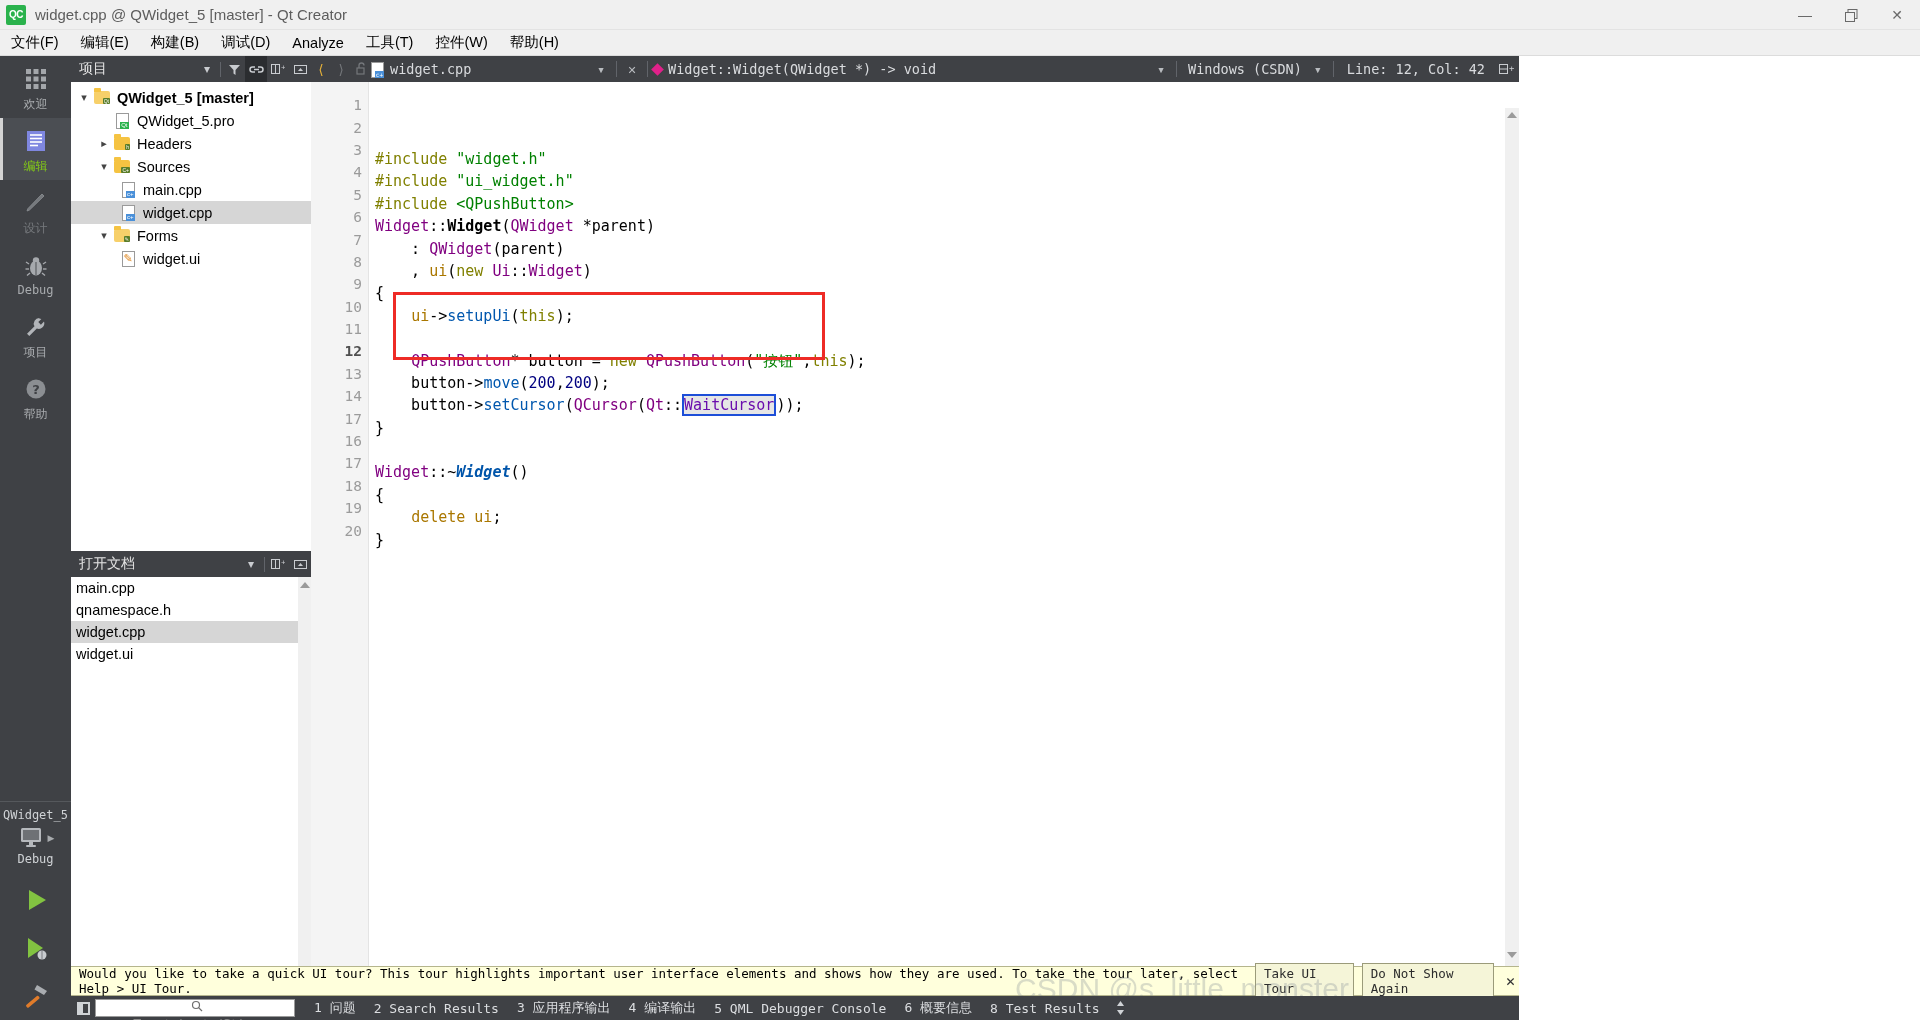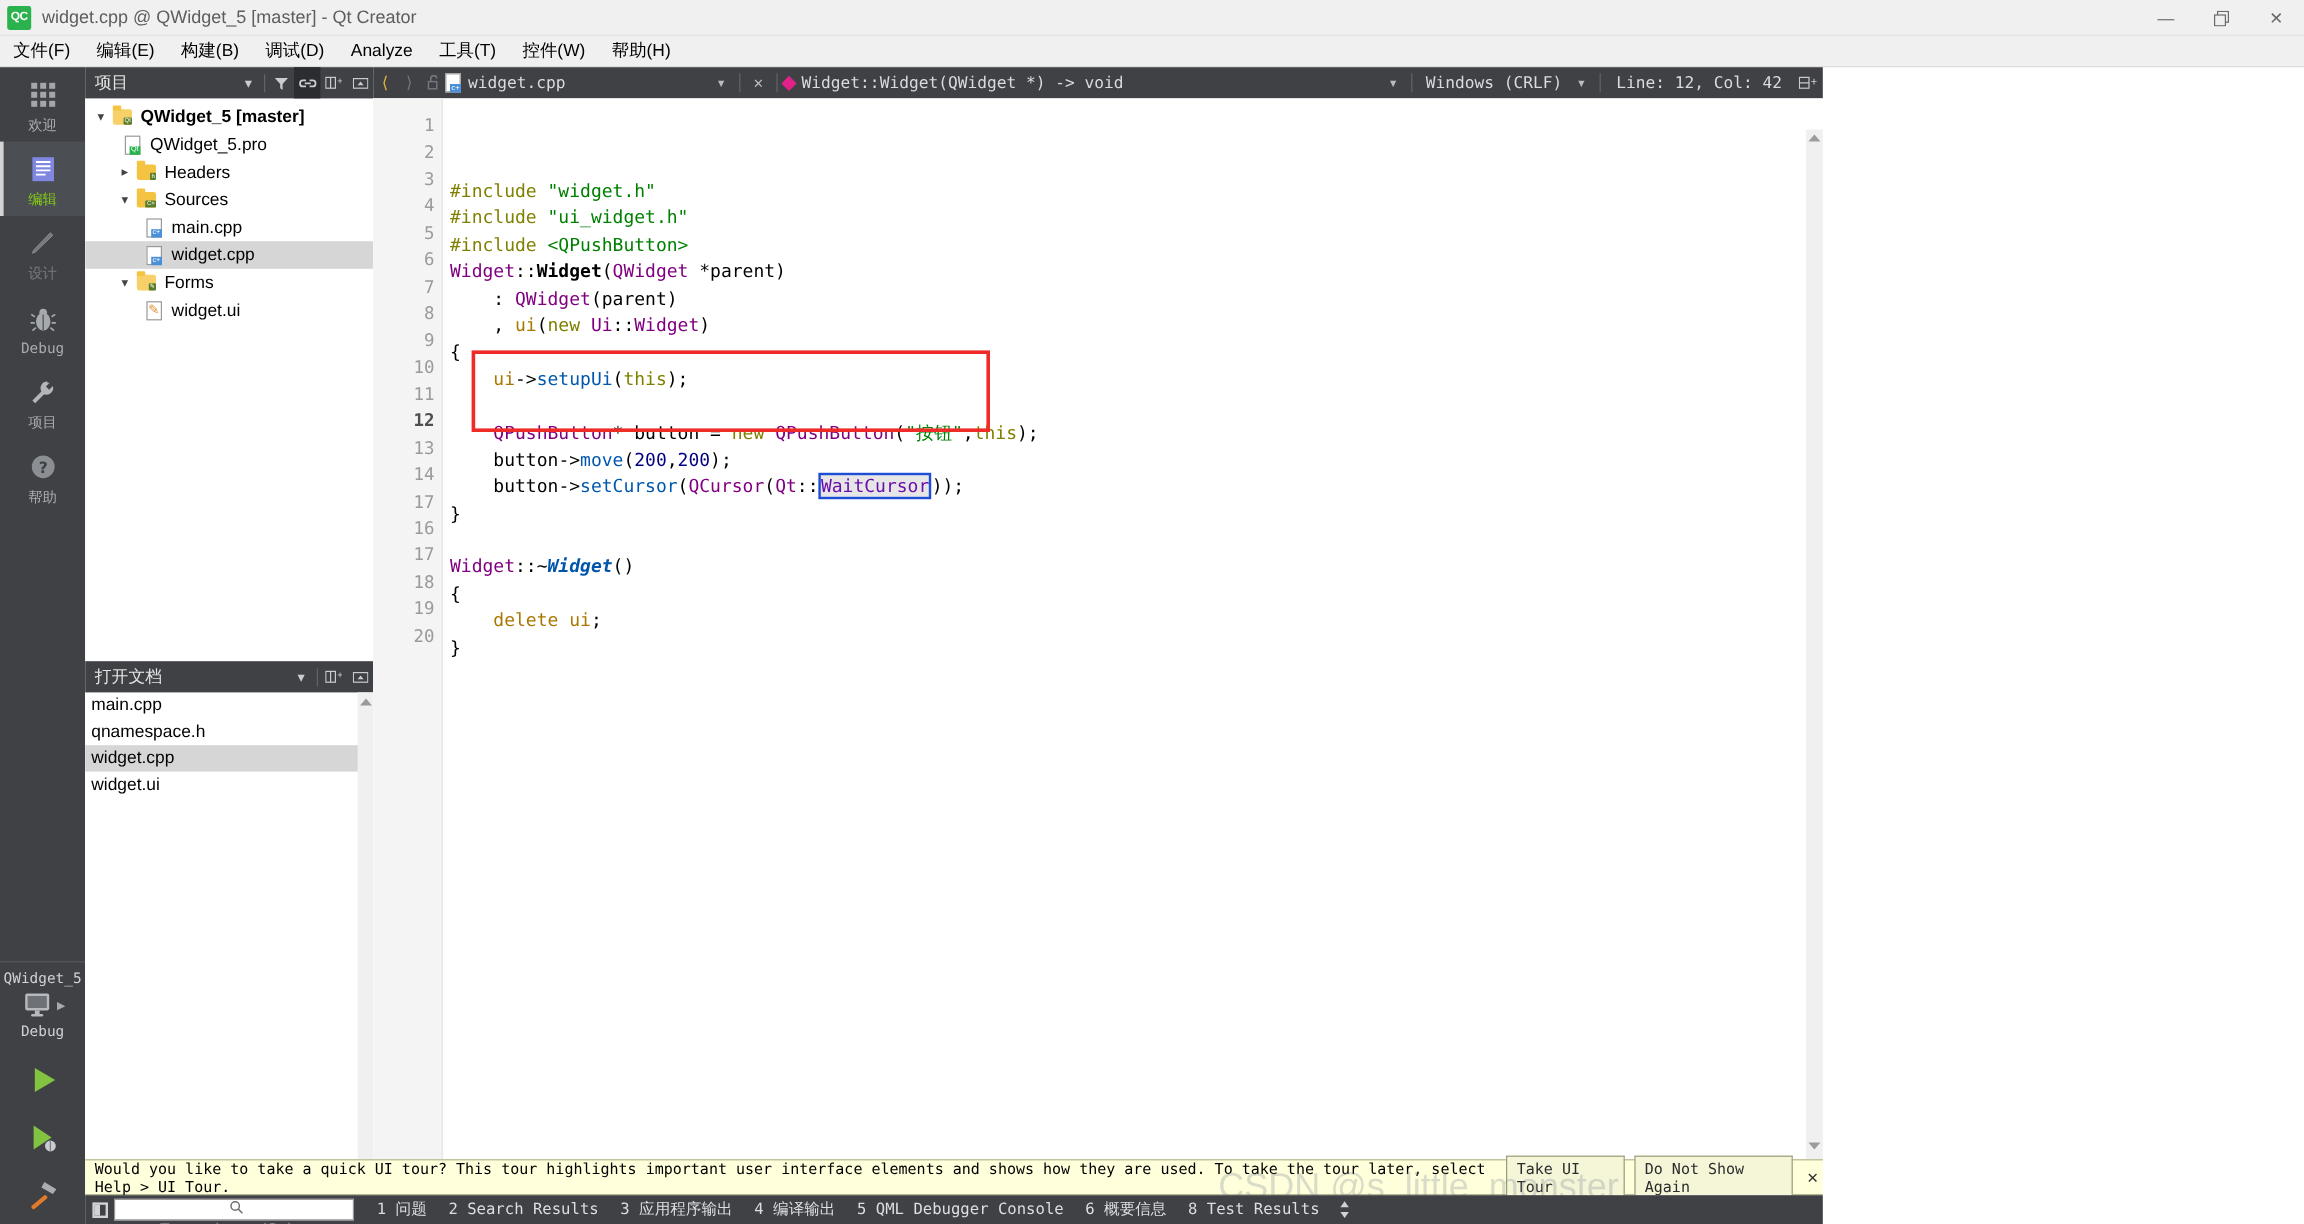--- a/index.html
+++ b/index.html
@@ -407,21 +407,21 @@
       <div class="tnode" style="padding-left:4px;">
         <span class="tw">▾</span>
         <span class="ticon">
             <span class="fld open">
               <span class="tag">Qt</span>
             </span>
           </span>
         <span class="tlabel bold">QWidget_5 [master]</span>
       </div>
 
-      <div class="tnode" style="padding-left:12px;">
+      <div class="tnode" style="padding-left:24px;">
         <span class="tw"></span>
         <span class="ticon">
             <span class="doc pro">
               <span class="tag">Qt</span>
             </span>
           </span>
         <span class="tlabel">QWidget_5.pro</span>
       </div>
 
       <div class="tnode" style="padding-left:24px;">
@@ -538,21 +538,21 @@
       <span class="et-sep"></span>
       <span class="et-btn">✕</span>
       <span class="et-sep"></span>
       <span class="et-sym">
         <span class="diamond"></span>
         <span>Widget::Widget(QWidget *) -&gt; void</span>
       </span>
       <span class="et-right">
         <span class="et-btn">▾</span>
         <span class="et-sep"></span>
-        <span style="padding:0 6px;">Windows (CRLF)</span>
+        <span style="padding:0 6px;">Windows (CSDN)</span>
         <span class="et-btn">▾</span>
         <span class="et-sep"></span>
         <span style="padding:0 8px;">Line: 12, Col: 42</span>
         <span class="et-btn" style="width:26px;">
           <svg width="15" height="13" viewBox="0 0 15 13">
               <rect x="0.5" y="1.5" width="8" height="9" fill="none" stroke="#c9ccd0"></rect>
               <line x1="0.5" y1="6" x2="8.5" y2="6" stroke="#c9ccd0"></line>
               <text x="10" y="8" font-size="9" fill="#c9ccd0">+</text>
             </svg>
         </span>

